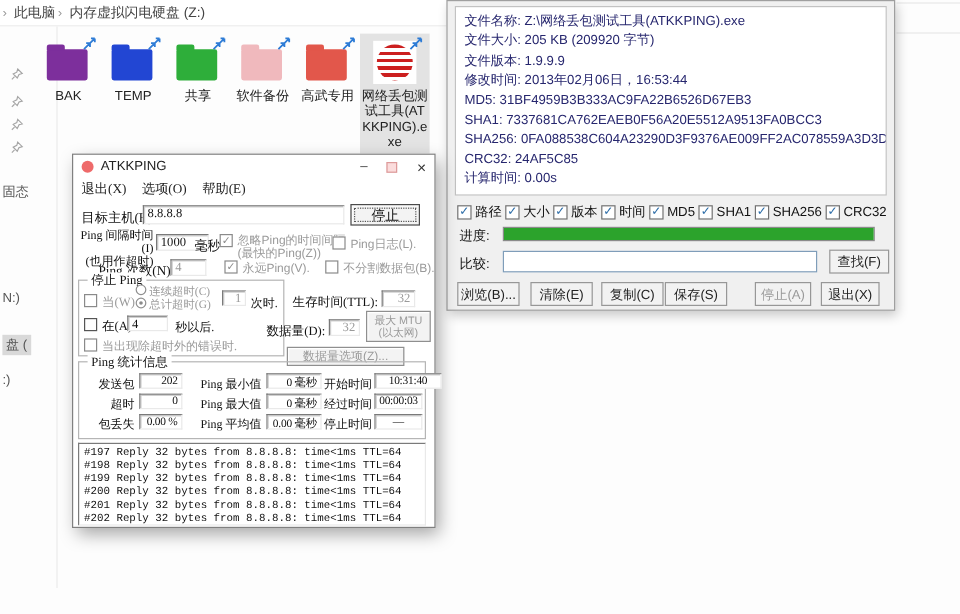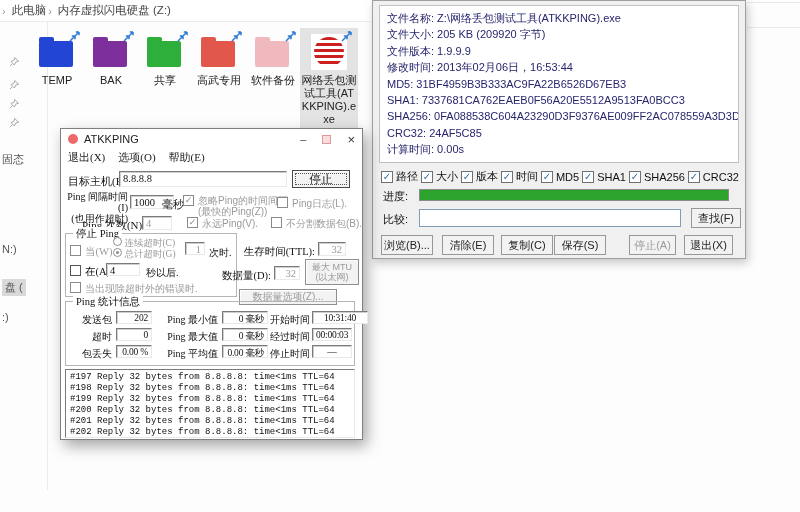--- a/index.html
+++ b/index.html
@@ -120,62 +120,62 @@
   </svg>
 
 <div class="abs nav-label" style="top:152px">固态</div>
 <div class="abs nav-label" style="top:243px">N:)</div>
 <div class="abs nav-label sel" style="top:279px">盘 (</div>
 <div class="abs nav-label" style="top:311px">:)</div>
 
 <div class="abs files-row">
   <div class="file-item">
     <div class="icon-wrap">
+      <div class="folder" style="background: rgb(125, 47, 156);"></div>
+      <svg class="sync-badge" width="13" height="13" viewBox="0 0 13 13">
+          <path d="M2 11 L7 6 M7 6 h-3.2 M7 6 v3.2 M6 7 L11 2 M11 2 h-3.2 M11 2 v3.2" stroke="#2e7cd6" stroke-width="1.5" fill="none"></path>
+        </svg>
+    </div>
+    <div class="file-label">BAK</div>
+  </div>
+  <div class="file-item">
+    <div class="icon-wrap">
       <div class="folder" style="background: rgb(34, 70, 211);"></div>
       <svg class="sync-badge" width="13" height="13" viewBox="0 0 13 13">
           <path d="M2 11 L7 6 M7 6 h-3.2 M7 6 v3.2 M6 7 L11 2 M11 2 h-3.2 M11 2 v3.2" stroke="#2e7cd6" stroke-width="1.5" fill="none"></path>
         </svg>
     </div>
     <div class="file-label">TEMP</div>
   </div>
   <div class="file-item">
     <div class="icon-wrap">
-      <div class="folder" style="background: rgb(125, 47, 156);"></div>
-      <svg class="sync-badge" width="13" height="13" viewBox="0 0 13 13">
-          <path d="M2 11 L7 6 M7 6 h-3.2 M7 6 v3.2 M6 7 L11 2 M11 2 h-3.2 M11 2 v3.2" stroke="#2e7cd6" stroke-width="1.5" fill="none"></path>
-        </svg>
-    </div>
-    <div class="file-label">BAK</div>
-  </div>
-  <div class="file-item">
-    <div class="icon-wrap">
       <div class="folder" style="background: rgb(46, 174, 58);"></div>
       <svg class="sync-badge" width="13" height="13" viewBox="0 0 13 13">
           <path d="M2 11 L7 6 M7 6 h-3.2 M7 6 v3.2 M6 7 L11 2 M11 2 h-3.2 M11 2 v3.2" stroke="#2e7cd6" stroke-width="1.5" fill="none"></path>
         </svg>
     </div>
     <div class="file-label">共享</div>
   </div>
   <div class="file-item">
     <div class="icon-wrap">
+      <div class="folder" style="background: rgb(240, 185, 189);"></div>
+      <svg class="sync-badge" width="13" height="13" viewBox="0 0 13 13">
+          <path d="M2 11 L7 6 M7 6 h-3.2 M7 6 v3.2 M6 7 L11 2 M11 2 h-3.2 M11 2 v3.2" stroke="#2e7cd6" stroke-width="1.5" fill="none"></path>
+        </svg>
+    </div>
+    <div class="file-label">软件备份</div>
+  </div>
+  <div class="file-item">
+    <div class="icon-wrap">
       <div class="folder" style="background: rgb(226, 87, 75);"></div>
       <svg class="sync-badge" width="13" height="13" viewBox="0 0 13 13">
           <path d="M2 11 L7 6 M7 6 h-3.2 M7 6 v3.2 M6 7 L11 2 M11 2 h-3.2 M11 2 v3.2" stroke="#2e7cd6" stroke-width="1.5" fill="none"></path>
         </svg>
     </div>
     <div class="file-label">高武专用</div>
-  </div>
-  <div class="file-item">
-    <div class="icon-wrap">
-      <div class="folder" style="background: rgb(240, 185, 189);"></div>
-      <svg class="sync-badge" width="13" height="13" viewBox="0 0 13 13">
-          <path d="M2 11 L7 6 M7 6 h-3.2 M7 6 v3.2 M6 7 L11 2 M11 2 h-3.2 M11 2 v3.2" stroke="#2e7cd6" stroke-width="1.5" fill="none"></path>
-        </svg>
-    </div>
-    <div class="file-label">软件备份</div>
   </div>
   <div class="file-item selected">
     <div class="icon-wrap">
       <div class="exe-box">
           <div class="ball"></div>
         </div>
       <svg class="sync-badge" width="13" height="13" viewBox="0 0 13 13">
           <path d="M2 11 L7 6 M7 6 h-3.2 M7 6 v3.2 M6 7 L11 2 M11 2 h-3.2 M11 2 v3.2" stroke="#2e7cd6" stroke-width="1.5" fill="none"></path>
         </svg>
     </div>

